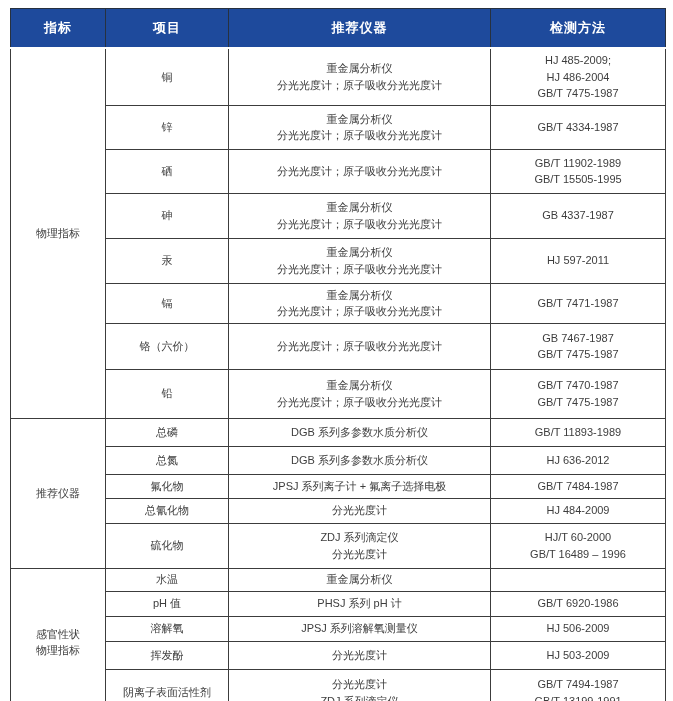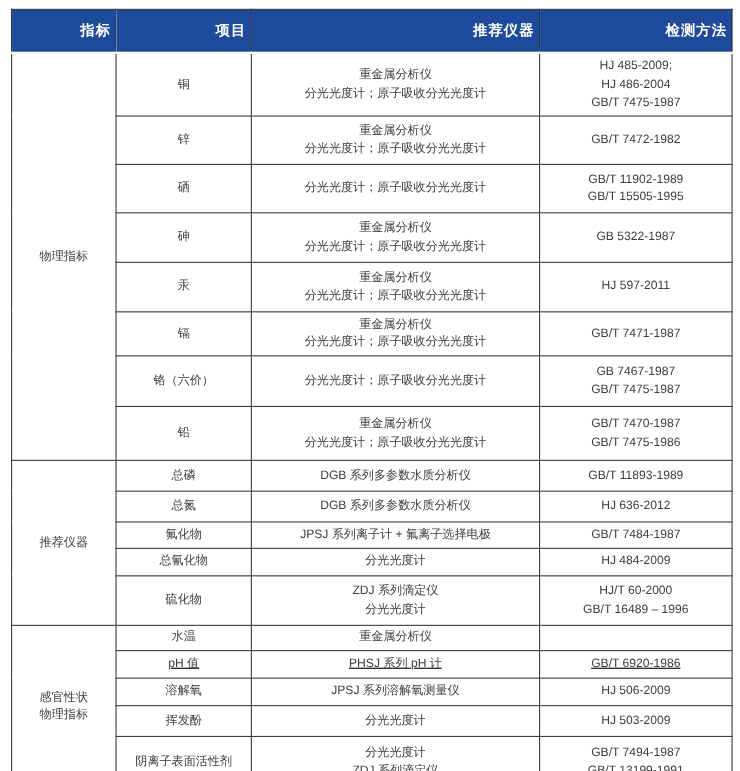--- a/index.html
+++ b/index.html
@@ -15,21 +15,21 @@
     border:1px solid #3c3c3c;
     padding:2px 4px;
     text-align:center;vertical-align:middle;
     font-size:11px;color:#3d3d3d;line-height:1.5;
     white-space:pre-line;
     overflow:hidden;
   }
   table.spec th{
     background:#1e4a9c;color:#ffffff;
     font-size:13px;font-weight:bold;letter-spacing:1px;
-    height:34px;border-color:#27313f;border-bottom:2px solid #ffffff;text-align:right;
+    height:34px;border-color:#27313f;border-bottom:2px solid #ffffff;
   }
   col.c1{width:95px;} col.c2{width:123px;} col.c3{width:262px;} col.c4{width:175px;}
   td.group{font-size:11.5px;color:#3d3d3d;}
 </style>
 </head>
 <body>
 
 <div id="screen">
   <table class="spec">
     <colgroup>
@@ -53,33 +53,33 @@
           <td>重金属分析仪
 分光光度计；原子吸收分光光度计</td>
           <td>HJ 485-2009;
 HJ 486-2004
 GB/T 7475-1987</td>
         </tr>
         <tr style="height: 44px;">
           <td>锌</td>
           <td>重金属分析仪
 分光光度计；原子吸收分光光度计</td>
-          <td>GB/T 7472-1982</td>
+          <td>GB/T 4334-1987</td>
         </tr>
         <tr style="height: 44px;">
           <td>硒</td>
           <td>分光光度计；原子吸收分光光度计</td>
           <td>GB/T 11902-1989
 GB/T 15505-1995</td>
         </tr>
         <tr style="height: 45px;">
           <td>砷</td>
           <td>重金属分析仪
 分光光度计；原子吸收分光光度计</td>
-          <td>GB 5322-1987</td>
+          <td>GB 4337-1987</td>
         </tr>
         <tr style="height: 45px;">
           <td>汞</td>
           <td>重金属分析仪
 分光光度计；原子吸收分光光度计</td>
           <td>HJ 597-2011</td>
         </tr>
         <tr style="height: 40px;">
           <td>镉</td>
           <td>重金属分析仪
@@ -90,21 +90,21 @@
           <td>铬（六价）</td>
           <td>分光光度计；原子吸收分光光度计</td>
           <td>GB 7467-1987
 GB/T 7475-1987</td>
         </tr>
         <tr style="height: 49px;">
           <td>铅</td>
           <td>重金属分析仪
 分光光度计；原子吸收分光光度计</td>
           <td>GB/T 7470-1987
-GB/T 7475-1986</td>
+GB/T 7475-1987</td>
         </tr>
         <tr style="height: 28px;">
           <td class="group" rowspan="5">推荐仪器</td>
           <td>总磷</td>
           <td>DGB 系列多参数水质分析仪</td>
           <td>GB/T 11893-1989</td>
         </tr>
         <tr style="height: 28px; margin-top: 38px;">
           <td>总氮</td>
           <td>DGB 系列多参数水质分析仪</td>
@@ -127,21 +127,21 @@
           <td>HJ/T 60-2000
 GB/T 16489 – 1996</td>
         </tr>
         <tr style="height: 23px;">
           <td class="group" rowspan="5">感官性状
 物理指标</td>
           <td>水温</td>
           <td>重金属分析仪</td>
           <td></td>
         </tr>
-        <tr style="height: 25px; text-decoration: underline;">
+        <tr style="height: 25px;">
           <td>pH 值</td>
           <td>PHSJ 系列 pH 计</td>
           <td>GB/T 6920-1986</td>
         </tr>
         <tr style="height: 25px;">
           <td>溶解氧</td>
           <td>JPSJ 系列溶解氧测量仪</td>
           <td>HJ 506-2009</td>
         </tr>
         <tr style="height: 28px;">

